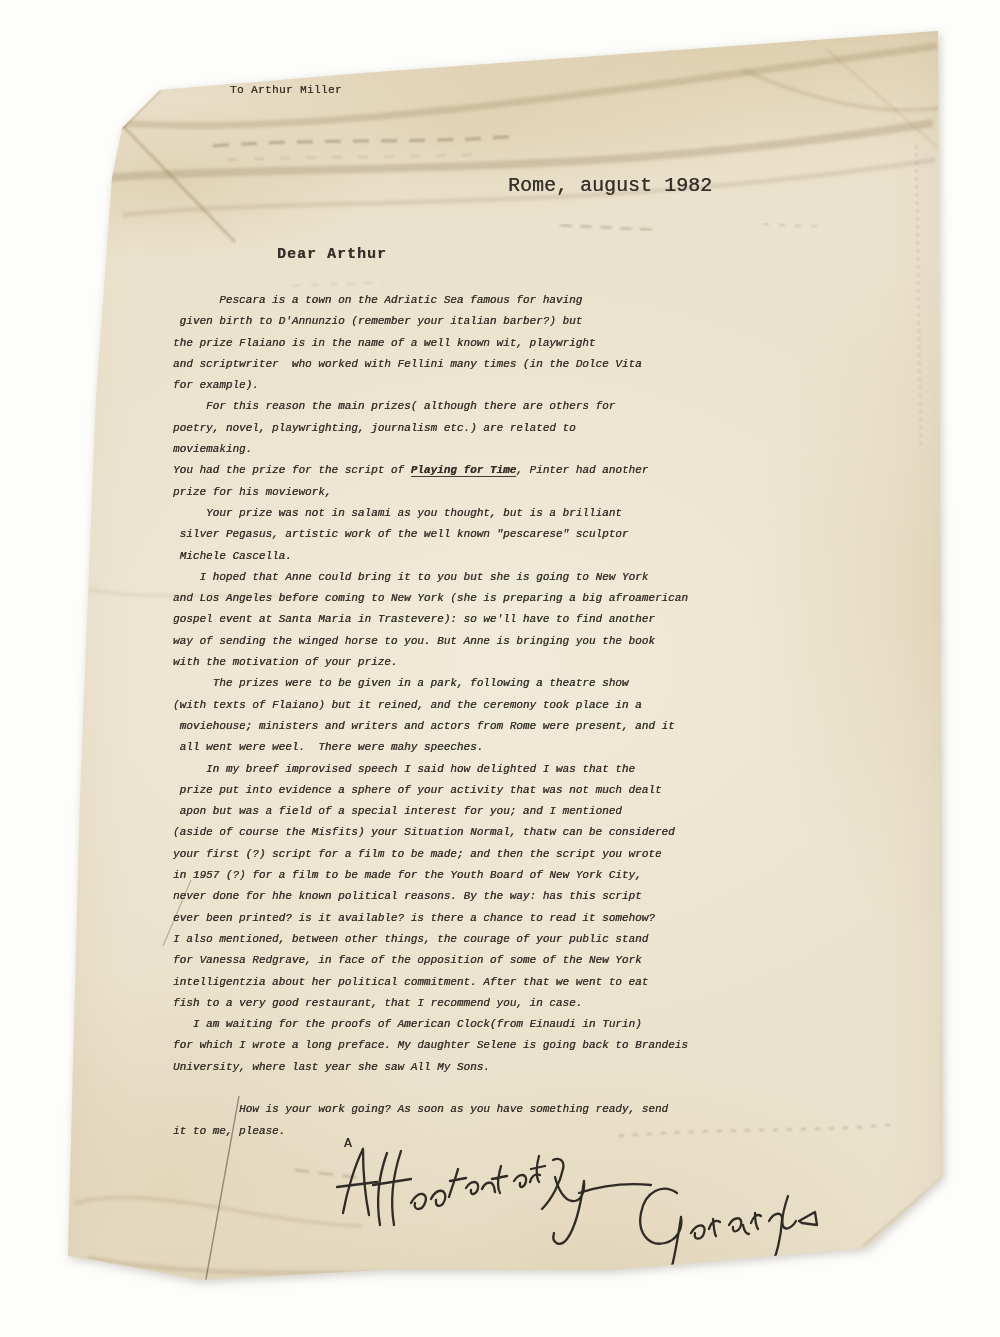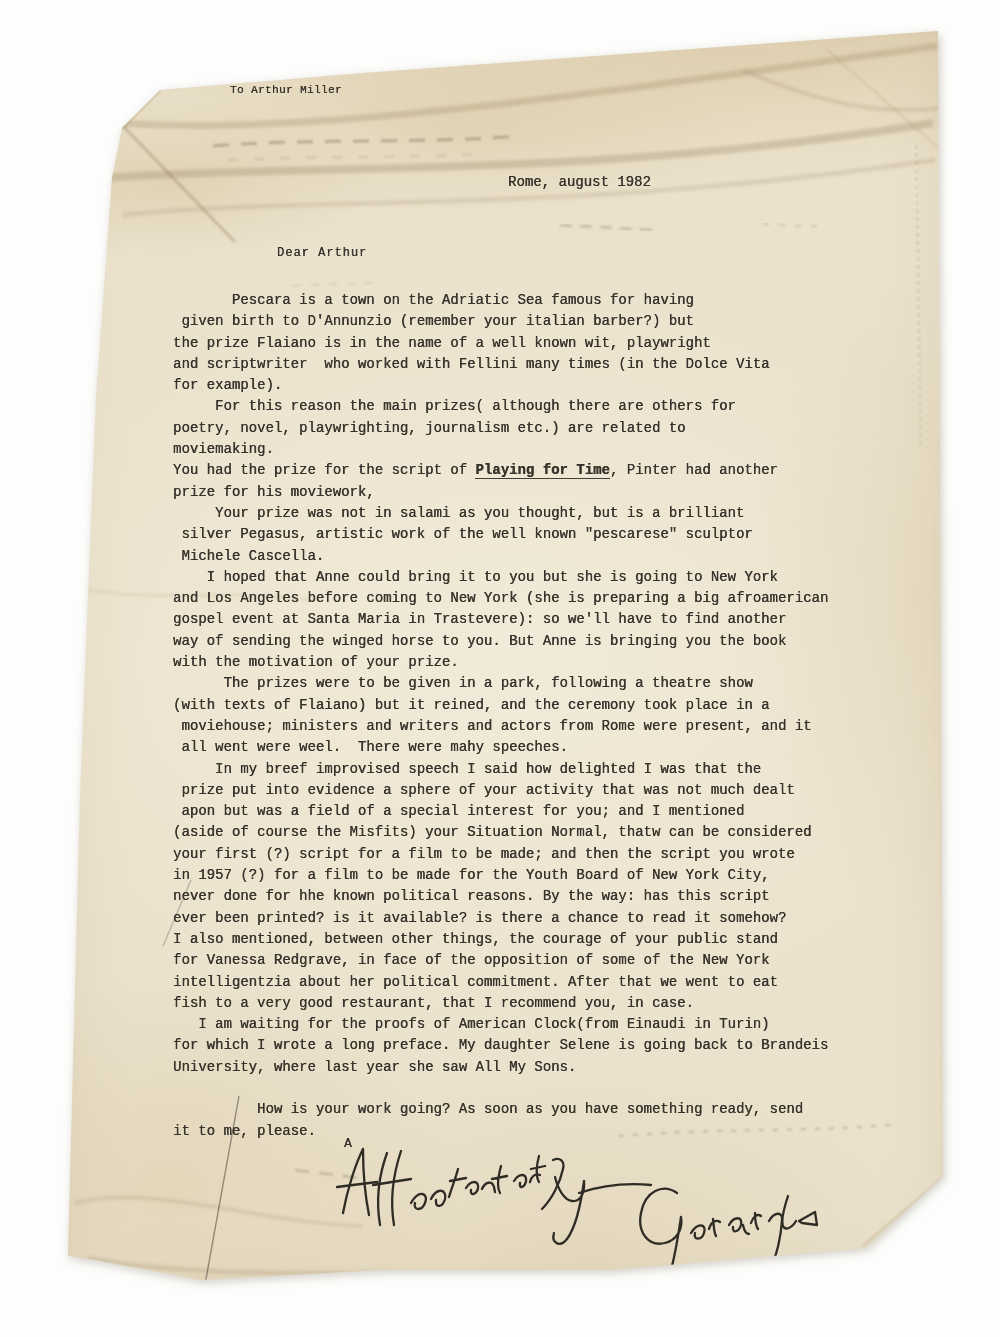--- a/index.html
+++ b/index.html
@@ -31,25 +31,25 @@
                       137px 1252px, 32px 1232px, 5px 1228px,
                       17px 770px, 33px 370px, 49px 150px);
   }
   .artifacts{position:absolute;left:0;top:0;pointer-events:none;}
   .typed{
     color:#36322b;
     text-shadow:.35px .25px .45px rgba(47,42,34,.85);
     white-space:pre;
   }
   .recipient{position:absolute;left:167px;top:56px;font-size:11px;letter-spacing:.4px;}
-  .dateline {position:absolute;left:445px;top:146px;font-size:14px;}
-  .salutation{position:absolute;left:214px;top:218px;font-size:12px;letter-spacing:1px;}
+  .dateline {position:absolute;left:445px;top:146px;font-size:20px;}
+  .salutation{position:absolute;left:214px;top:218px;font-size:15px;letter-spacing:1px;font-weight:bold;}
   .body{
     position:absolute;left:110px;top:262px;width:712px;
-    font-size:14px;line-height:21.3px;
+    font-size:11px;line-height:21.3px;font-style:italic;
   }
   .body .line{white-space:pre;}
   .uline{
     border-bottom:1.6px solid rgba(47,42,34,.9);
     font-weight:bold;padding-bottom:0px;text-align:center;
   }
   .typed-a{position:absolute;left:281px;top:1108px;font-size:13px;}
   .signature{position:absolute;left:250px;top:1103px;}
 </style>
 </head>

